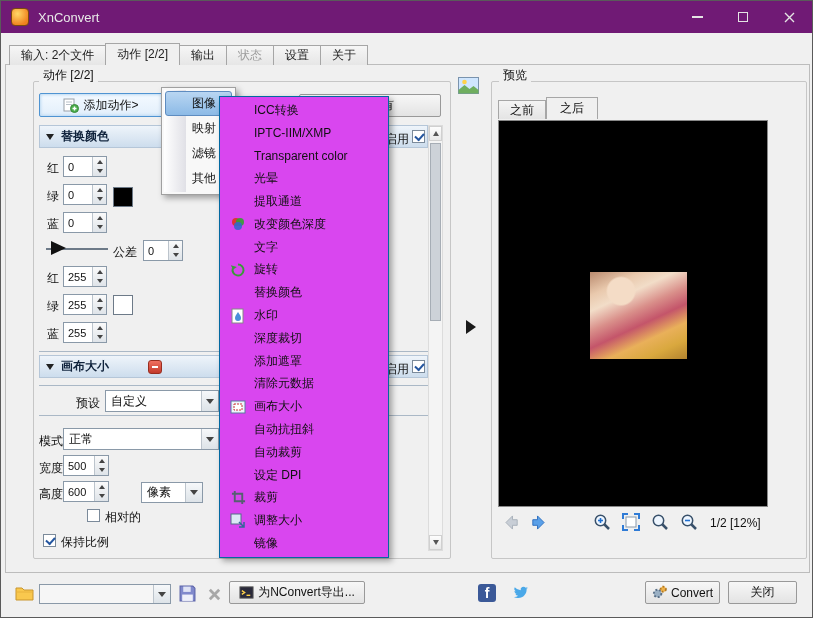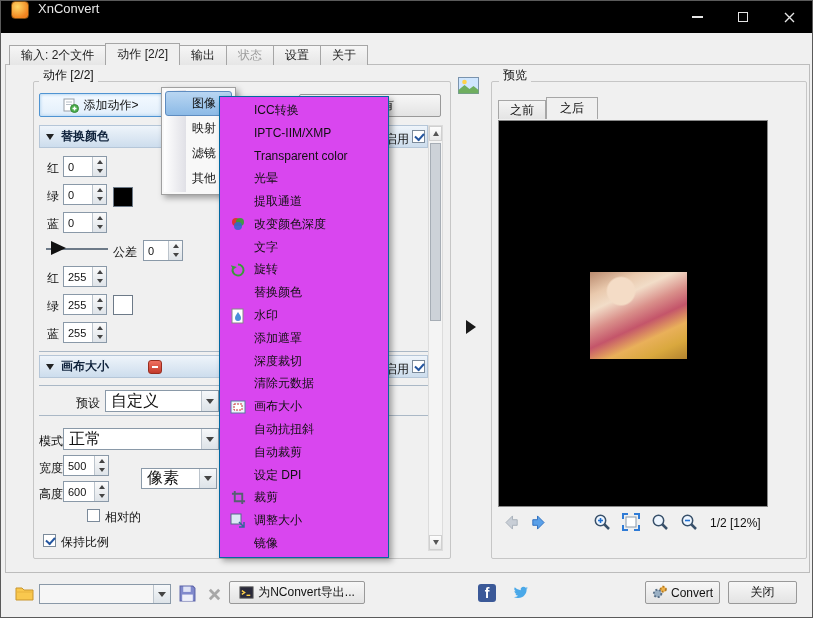--- a/index.html
+++ b/index.html
@@ -3,21 +3,21 @@
 <meta charset="utf-8">
 <style>
   *{box-sizing:border-box;margin:0;padding:0}
   html,body{margin:0;padding:0;background:#ffffff}
   body{font-family:"Liberation Sans","DejaVu Sans",sans-serif;font-size:12px;color:#111}
 
   #window{position:relative;width:813px;height:618px;background:#f0f0f0;overflow:hidden;
           border:1px solid #5a5a5a}
 
   
-  #titlebar{position:absolute;left:0;top:0;width:100%;height:32px;background:#000000;display:flex;align-items:flex-start}
+  #titlebar{position:absolute;left:0;top:0;width:100%;height:32px;background:#701a75;display:flex;align-items:center}
   #app-logo{width:18px;height:18px;margin-left:10px;border-radius:4px;
             background:radial-gradient(circle at 35% 30%,#ffd867,#f0821e 75%);border:1px solid #7a4a10}
   #title-text{color:#e8e8e8;font-size:13px;margin-left:9px}
   #win-controls{margin-left:auto;display:flex;height:32px}
   .win-btn{width:46px;height:32px;display:flex;align-items:center;justify-content:center}
   .glyph-min{width:11px;height:2px;background:#e4e4e4}
   .glyph-max{width:10px;height:10px;border:1px solid #e4e4e4}
 
   
   #tabbar{position:absolute;left:8px;top:42px;height:22px;display:flex;align-items:flex-end;z-index:6}
@@ -52,21 +52,21 @@
   .minus-icon::after{content:"";position:absolute;left:3px;top:5px;width:6px;height:2px;background:#fff}
 
   
   .spin{position:absolute;height:21px;background:#fff;border:1px solid #8a99a8;display:flex;font-size:11px}
   .spin-val{flex:1;padding:4px 0 0 4px;overflow:hidden}
   .spin-btns{width:14px;border-left:1px solid #bcc4cc;background:linear-gradient(#fafafa,#dfe4e9);
              display:flex;flex-direction:column;align-items:center;justify-content:space-around}
   .spin-btns::before{content:"";width:0;height:0;border-left:3px solid transparent;border-right:3px solid transparent;border-bottom:4px solid #444}
   .spin-btns::after{content:"";width:0;height:0;border-left:3px solid transparent;border-right:3px solid transparent;border-top:4px solid #444}
 
-  .combo{position:absolute;height:22px;background:#fff;border:1px solid #8a99a8;display:flex;align-items:center;font-size:16px}
+  .combo{position:absolute;height:22px;background:#fff;border:1px solid #8a99a8;display:flex;align-items:center;font-size:12px}
   .combo-val{flex:1;padding-left:5px;white-space:nowrap;overflow:hidden}
   .combo-btn{width:17px;height:100%;border-left:1px solid #bcc4cc;background:linear-gradient(#f6f8fa,#dde3e8);
              display:flex;align-items:center;justify-content:center}
   .combo-btn::after{content:"";width:0;height:0;border-left:4px solid transparent;border-right:4px solid transparent;border-top:5px solid #444}
 
   .cb{position:absolute;width:13px;height:13px;background:#fff;border:1px solid #7b8a9a}
   .cb.checked::after{content:"";position:absolute;left:2px;top:2px;width:7px;height:4px;
                      border-left:2px solid #2456a0;border-bottom:2px solid #2456a0;transform:rotate(-48deg)}
 
   .swatch{position:absolute;width:20px;height:20px;border:1px solid #6d7a88}
@@ -241,21 +241,21 @@
     <span class="combo-val">正常</span>
     <span class="combo-btn"></span>
   </div>
 
   <span class="lbl" style="left:38px;top:459px">宽度</span>
   <div class="spin" style="left:62px;top:454px;width:46px">
     <span class="spin-val">500</span>
     <span class="spin-btns"></span>
   </div>
 
-  <div class="combo" style="left:140px;top:467px;width:76px;height:21px">
+  <div class="combo" style="left:140px;top:481px;width:62px;height:21px">
     <span class="combo-val">像素</span>
     <span class="combo-btn"></span>
   </div>
 
   <span class="lbl" style="left:38px;top:485px">高度</span>
   <div class="spin" style="left:62px;top:480px;width:46px">
     <span class="spin-val">600</span>
     <span class="spin-btns"></span>
   </div>
 
@@ -342,25 +342,25 @@
       <span class="m2-icon">
         <svg width="16" height="16" viewBox="0 0 16 16">
             <rect x="2" y="1" width="11" height="14" fill="#fff" stroke="#888"></rect>
             <path d="M8 4c2 3 3 4 3 6a3 3 0 0 1-6 0c0-2 1-3 3-6z" fill="#4a90d9"></path>
           </svg>
       </span>
         <span>水印</span>
       </div>
     <div class="m2-item">
         <span class="m2-icon"></span>
+        <span>深度裁切</span>
+      </div>
+    <div class="m2-item">
+        <span class="m2-icon"></span>
         <span>添加遮罩</span>
-      </div>
-    <div class="m2-item">
-        <span class="m2-icon"></span>
-        <span>深度裁切</span>
       </div>
     <div class="m2-item">
         <span class="m2-icon"></span>
         <span>清除元数据</span>
       </div>
     <div class="m2-item">
       <span class="m2-icon">
         <svg width="16" height="16" viewBox="0 0 16 16">
             <rect x="1" y="2" width="14" height="12" fill="#eef4fb" stroke="#5b7aa0"></rect>
             <rect x="4" y="5" width="8" height="6" fill="#fff" stroke="#cc3333" stroke-dasharray="2 1"></rect>

